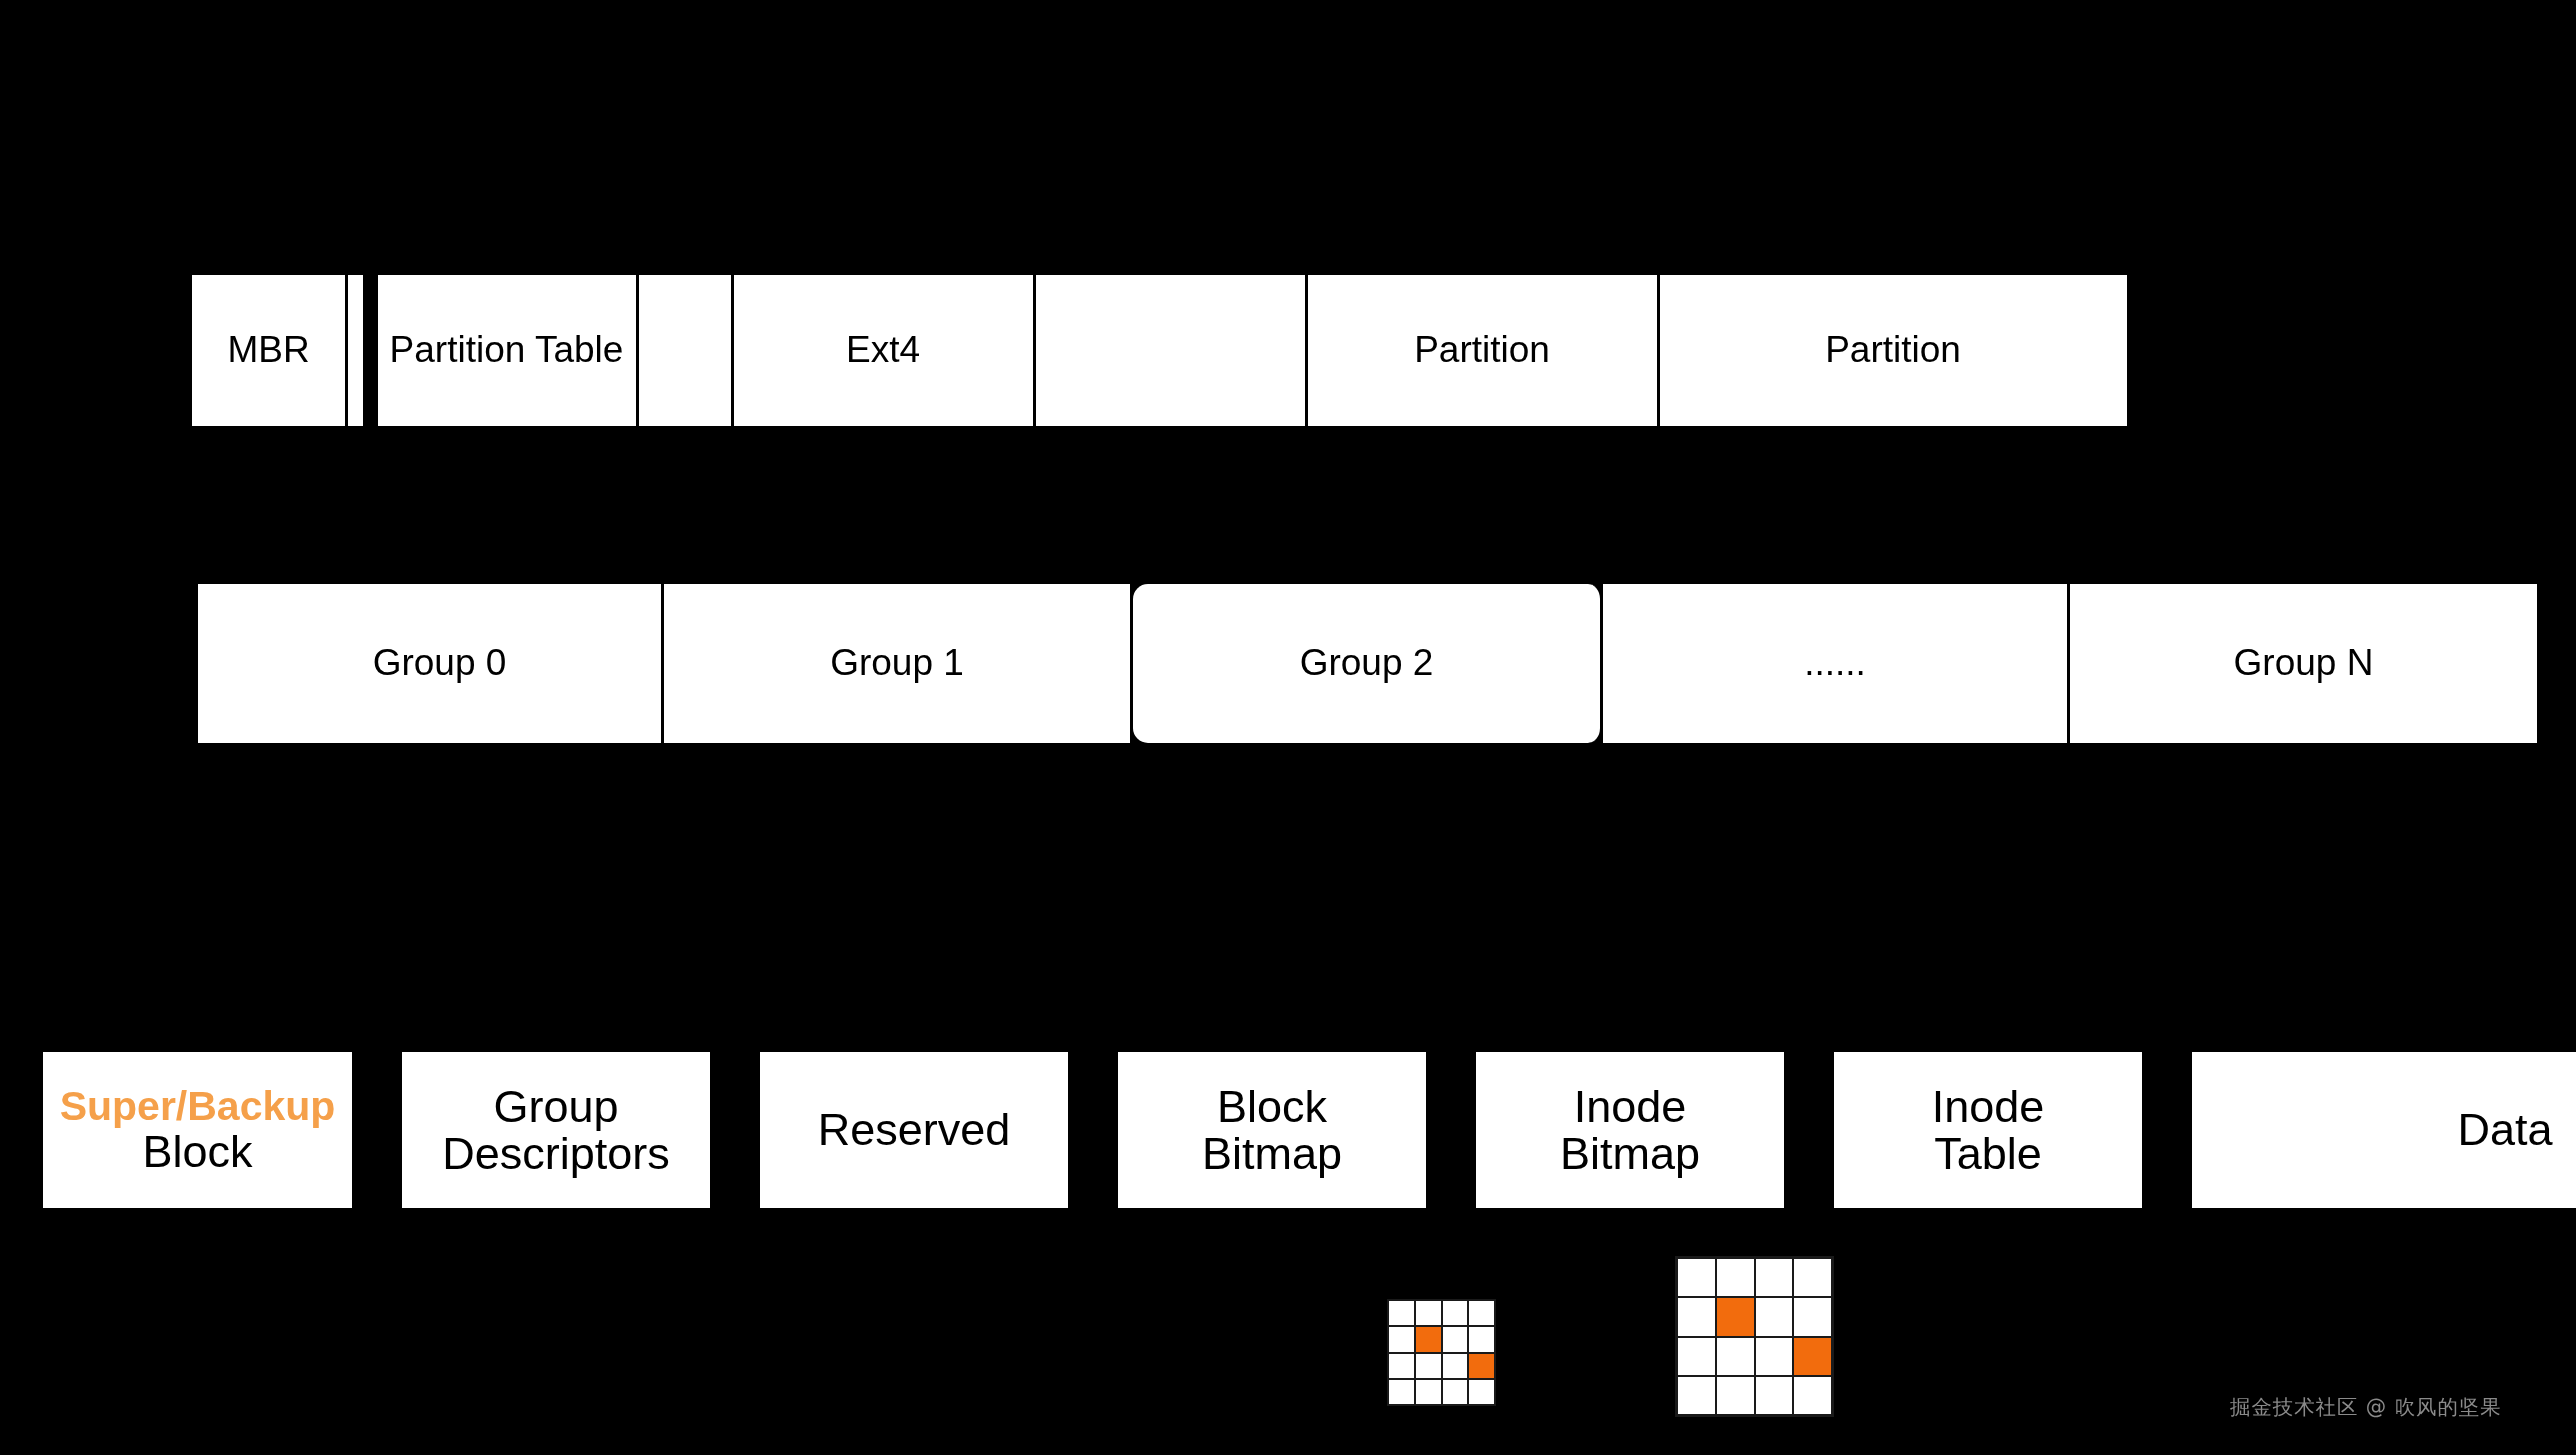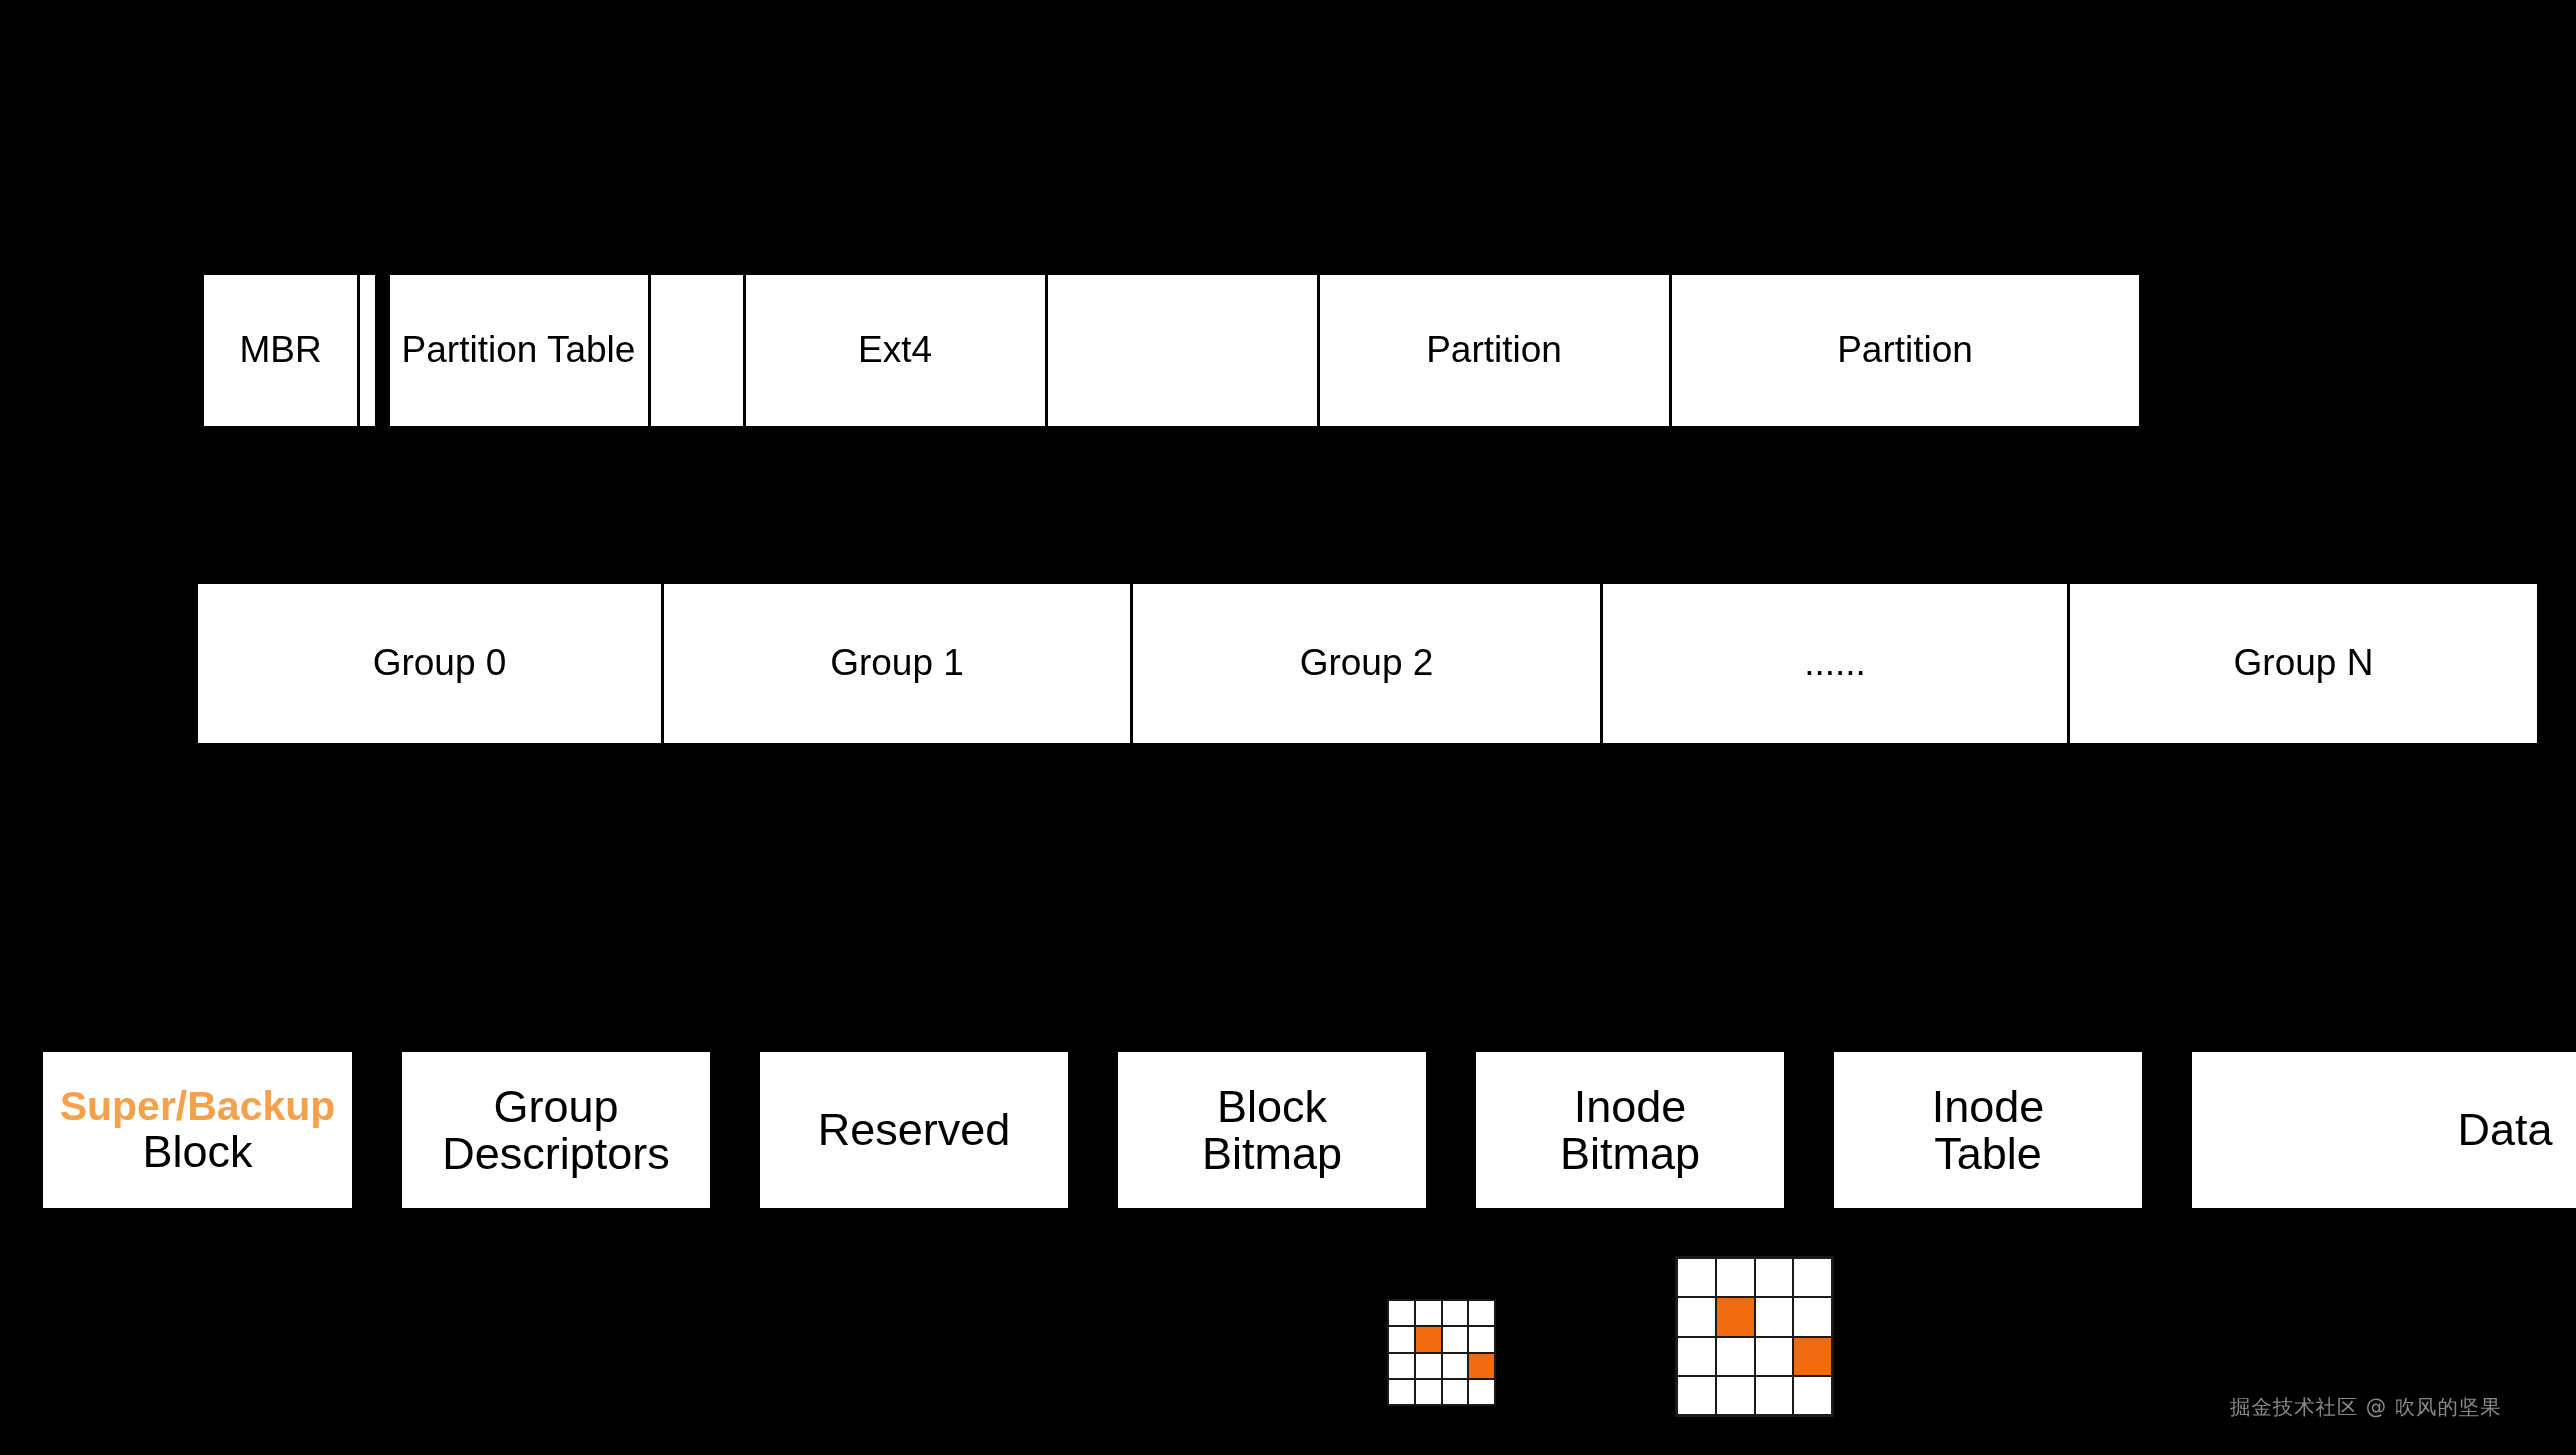--- a/index.html
+++ b/index.html
@@ -33,21 +33,21 @@
     color: #000000;
     text-align: center;
     overflow: hidden;
   }
   .cell:last-child {
     border-right: none;
   }
 
   
   #row-disk {
-    left: 204px;
+    left: 192px;
     top: 275px;
     width: 2020px;
     height: 151px;
   }
   #row-disk .cell {
     font-size: 37px;
     line-height: 1.15;
   }
 
   
@@ -162,21 +162,21 @@
     </div>
   </div>
 
 <div class="strip" id="row-groups">
     <div class="cell" style="flex: 0 0 466px; padding-left: 20px;">
       <span>Group 0</span>
     </div>
     <div class="cell" style="flex: 0 0 469px;">
       <span>Group 1</span>
     </div>
-    <div class="cell" style="flex: 0 0 470px;">
+    <div class="cell" style="flex: 0 0 470px; border-radius: 15px;">
       <span>Group 2</span>
     </div>
     <div class="cell" style="flex: 0 0 467px;">
       <span>......</span>
     </div>
     <div class="cell" style="flex: 0 0 467px;">
       <span>Group N</span>
     </div>
   </div>
 

